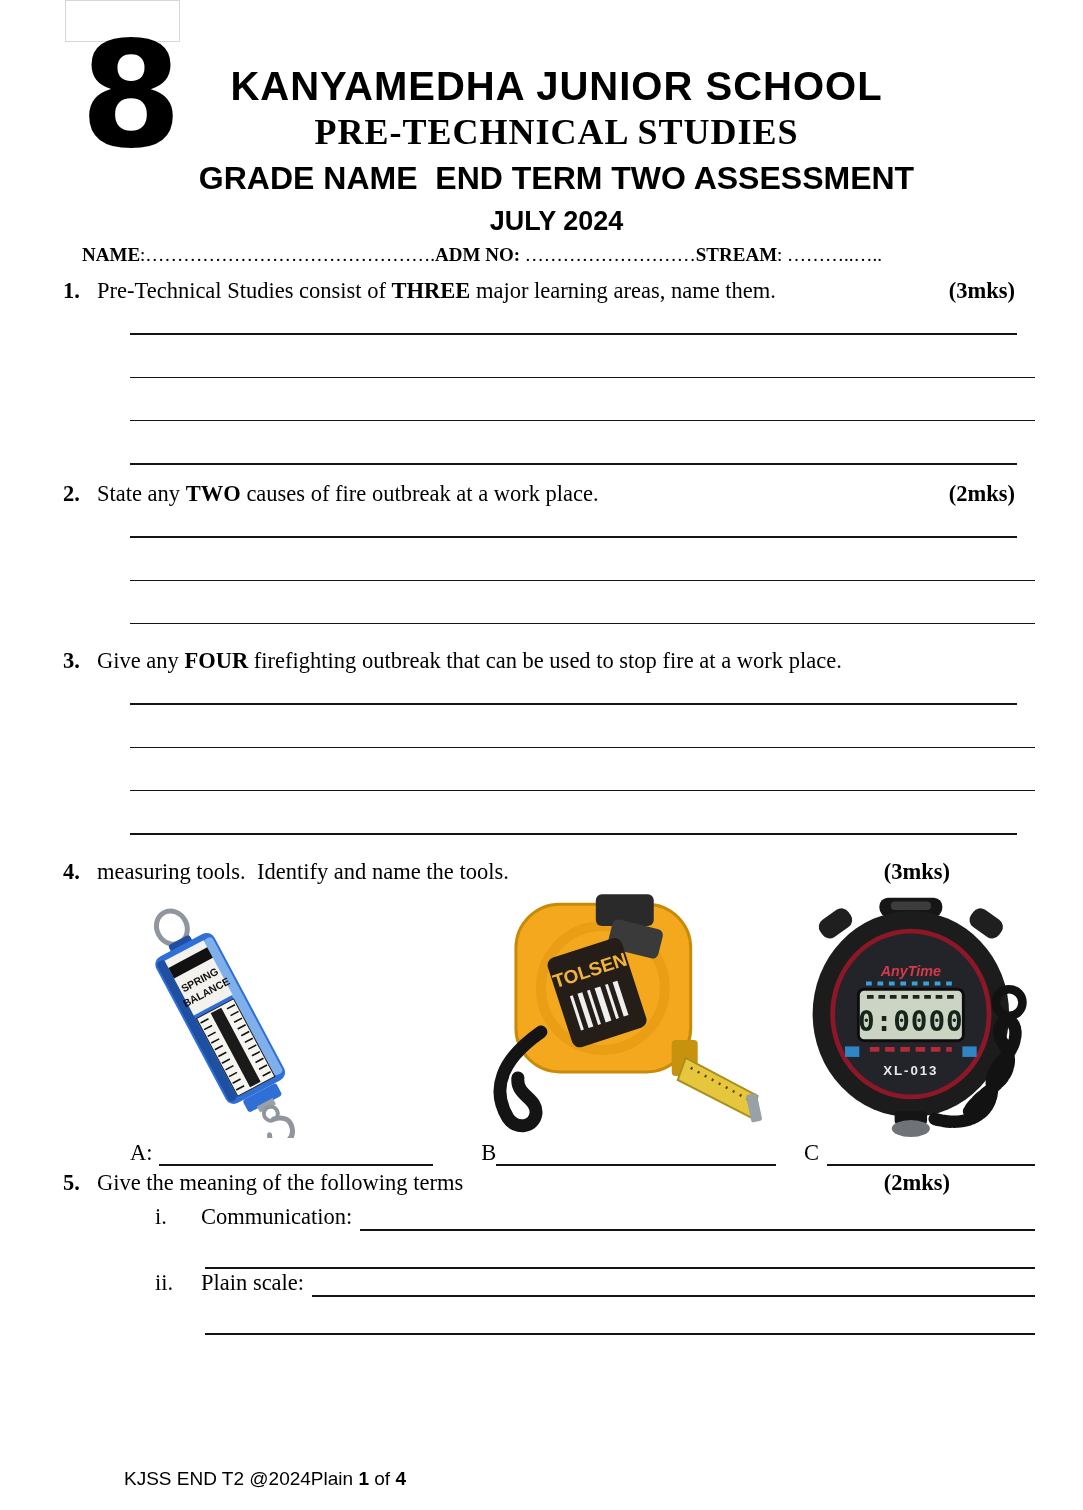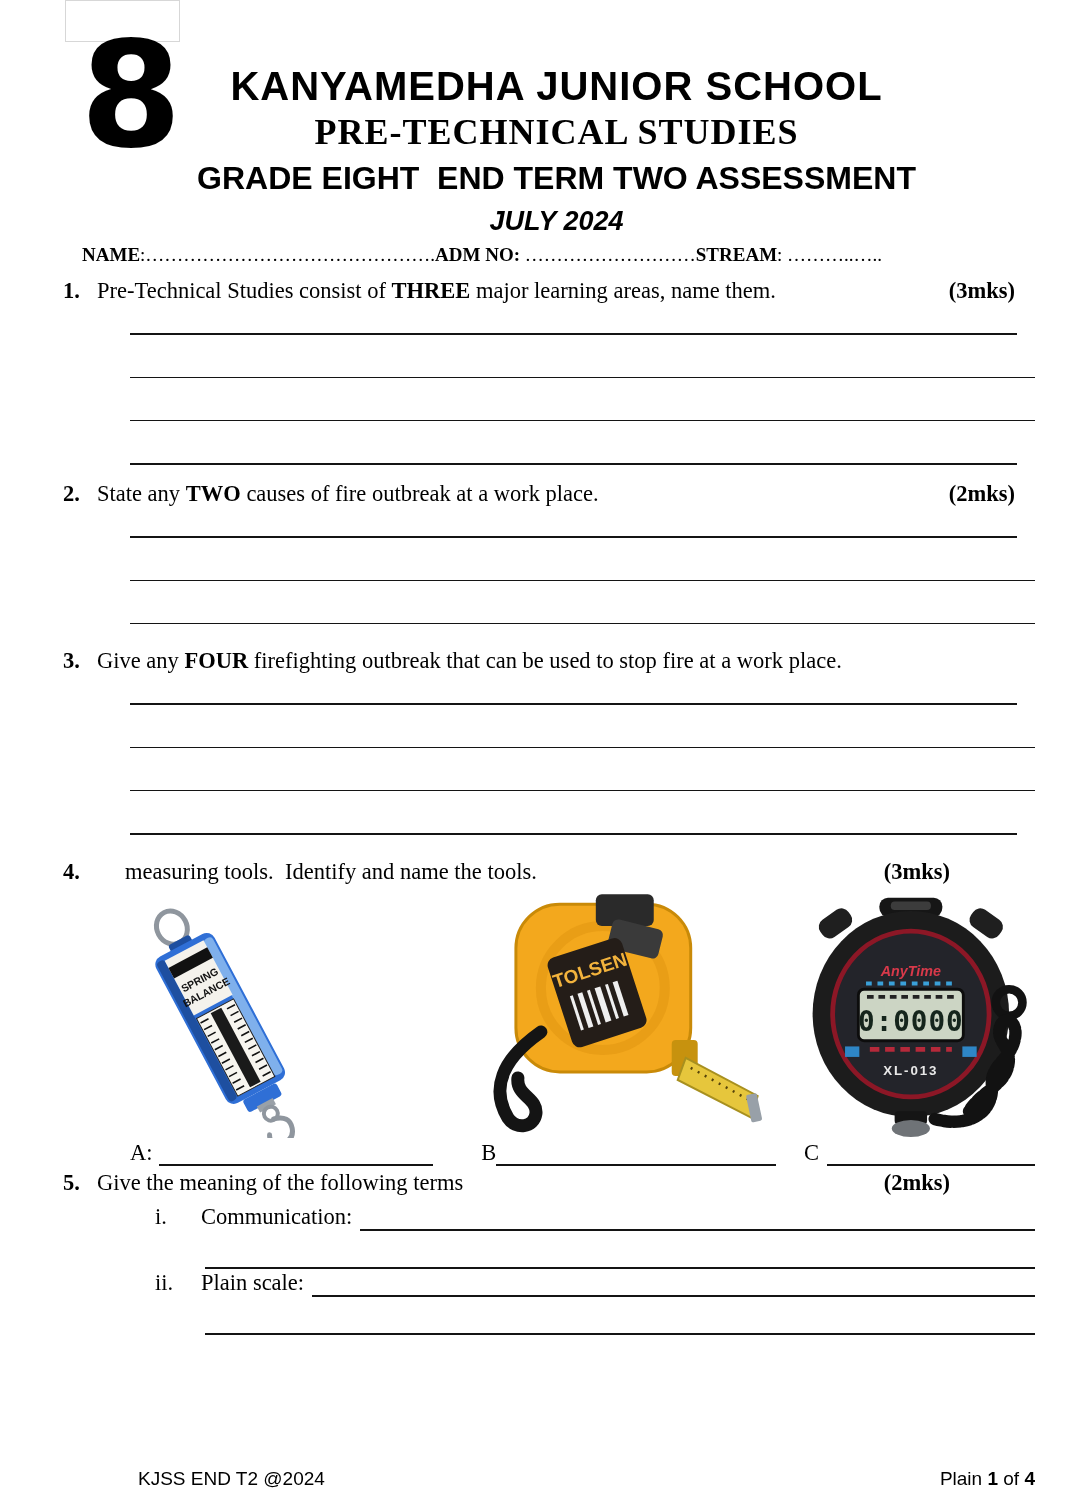--- a/index.html
+++ b/index.html
@@ -14,39 +14,39 @@
     font-family:"DejaVu Sans", sans-serif; font-weight:800; font-size:146px; line-height:1;
     letter-spacing:-4px; }
   .header { padding-top:64px; text-align:center; padding-left:30px; }
   .school { font-family:"Liberation Sans", sans-serif; font-weight:bold; font-size:40px;
     line-height:44px; letter-spacing:1px; }
   .subject { font-family:"Liberation Serif", serif; font-weight:bold; font-size:36px;
     line-height:40px; margin-top:4px; letter-spacing:1px; }
   .assessment { font-family:"Liberation Sans", sans-serif; font-weight:bold; font-size:32px;
     line-height:36px; margin-top:8px; white-space:pre; }
   .exam-date { font-family:"Liberation Sans", sans-serif; font-weight:bold; font-size:27px;
-    line-height:30px; margin-top:10px;font-style:italic; }
+    line-height:30px; margin-top:10px; }
   .name-line { margin-top:6px; padding:0 48px 0 82px; font-size:19px; line-height:26px;
     white-space:pre; overflow:hidden; }
   .name-line b { font-weight:bold; }
   .instructions { text-align:center; font-weight:bold; font-size:21px; line-height:26px;
     margin-top:2px; text-decoration:underline; text-decoration-thickness:2px; }
   
   .content { padding:0 48px 0 63px; }
   .q-row { display:flex; font-size:22.5px; line-height:29px; }
   .q-num { font-weight:bold; width:34px; flex:none; }
   .q-text { white-space:pre-wrap;text-align:right; }
   .q-keyword { font-weight:bold; }
   .q-marks { font-weight:bold; margin-left:auto; padding-left:8px; padding-right:20px;
     white-space:nowrap; }
   .marks-row { text-align:right; padding-right:85px; font-weight:bold; font-size:22.5px;
     line-height:29px; }
   .q1 { margin-top:8px; } .q2 { margin-top:14px; } .q3 { margin-top:22px; }
   .q4 { margin-top:22px; } .q5 { margin-top:2px; }
-  .q4-line2 { display:flex;margin-left:28px; }
+  .q4-line2 { display:flex; }
   .q4-marks { font-weight:bold; margin-left:auto; padding-right:85px; }
   .q5-marks { font-weight:bold; margin-left:auto; padding-right:85px; }
   .lines { margin-left:67px; }
   .ans-line { height:42px; border-bottom:1.6px solid #141414; }
   .ans-line.first { height:28px; }
   .ans-line.thick { border-bottom-width:2.6px; margin-right:18px; }
   
   .tools-row { display:flex; margin-top:4px; height:248px; align-items:flex-start; }
   .tool-a { margin-left:30px; width:250px; height:248px; }
   .tool-b { margin-left:103px; width:320px; height:248px; }
@@ -63,39 +63,39 @@
   .sub-row { display:flex; align-items:flex-end; margin-left:92px; font-size:22.5px;
     line-height:28px; }
   .sub-row.first { margin-top:6px; }
   .sub-row.second { }
   .roman { width:46px; flex:none; }
   .sub-label { white-space:pre; }
   .fill-line { flex:1; border-bottom:2px solid #141414; height:22px; margin-left:8px; }
   .cont-line { margin-left:142px; margin-top:36px; border-bottom:2px solid #141414;
     height:0; }
   
-  .footer { position:absolute; left:16px; right:0; top:1468px; display:flex;
-    justify-content:space-between; padding:0 48px 0 122px;
+  .footer { position:absolute; left:2px; right:0; top:1468px; display:flex;
+    justify-content:flex-start; padding:0 48px 0 122px;
     font-family:"Liberation Sans", sans-serif; font-size:19px; }
   .page-num { white-space:pre; }
   .svg-text { font-family:"Liberation Sans", sans-serif; }
   .lcd-text { font-family:"DejaVu Sans Mono", monospace; }
 </style>
 </head>
 <body>
 
 <div class="sheet">
 
   <div class="badge-box"></div>
   <div class="big-eight">8</div>
 
   <div class="header">
     <div class="school">KANYAMEDHA JUNIOR SCHOOL</div>
     <div class="subject">PRE-TECHNICAL STUDIES</div>
-    <div class="assessment">GRADE EIGHT  END TERM TWO ASSESSMENT</div>
+    <div class="assessment">GRADE NAME  END TERM TWO ASSESSMENT</div>
     <div class="exam-date">JULY 2024</div>
   </div>
 
   <div class="name-line"><b>NAME</b><span>:……………………………………….</span><b>ADM NO:</b><span> ………………………</span><b>STREAM</b><span>: ………..…..</span></div>
 
 
   <div class="content">
 
     <div class="q-row q1">
       <div class="q-num">1.</div>

